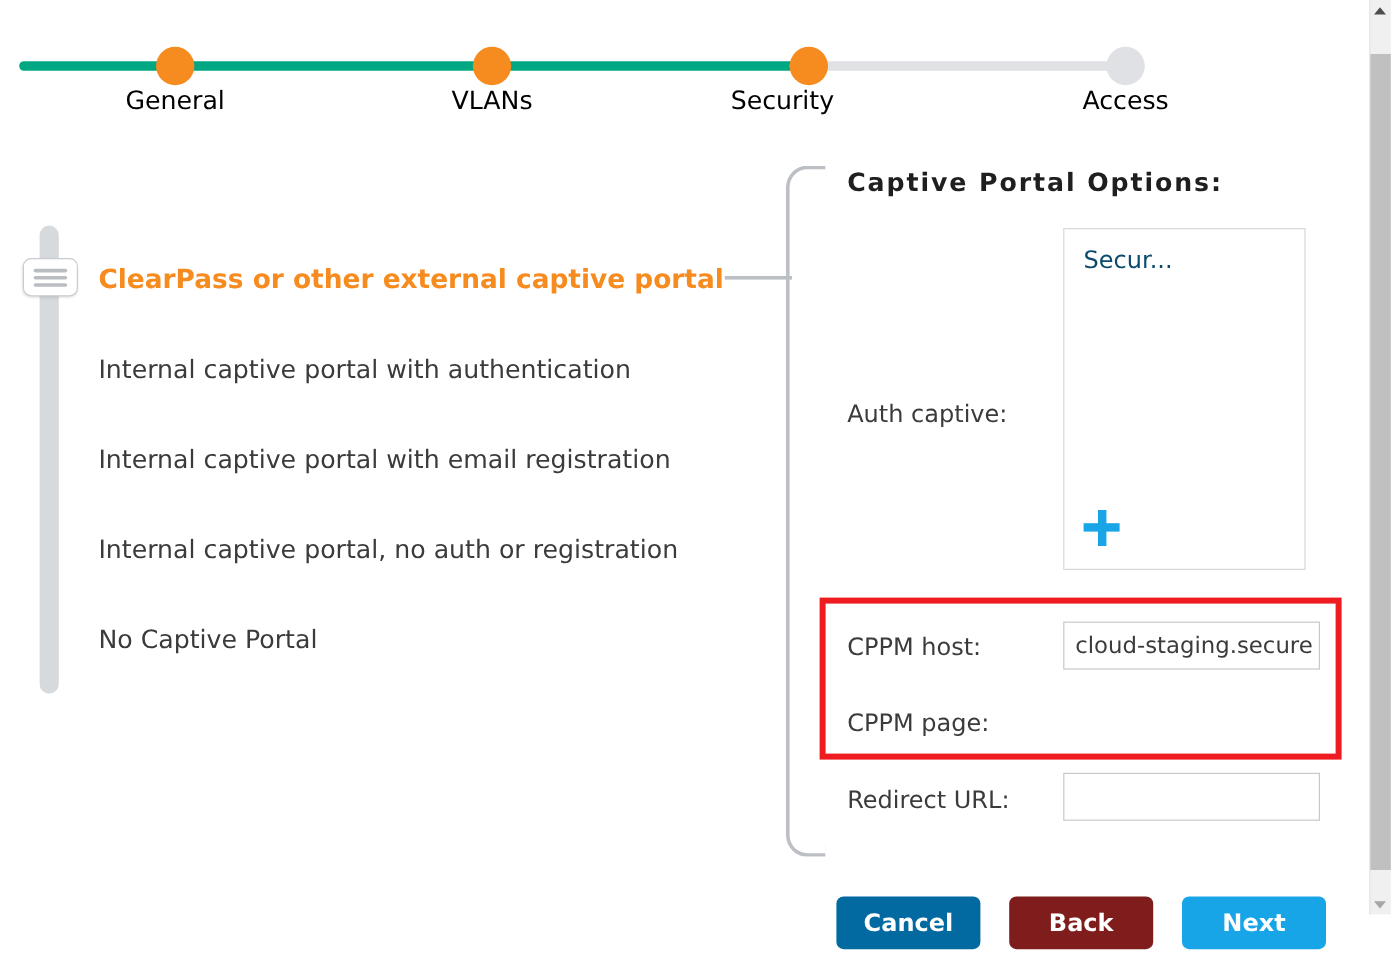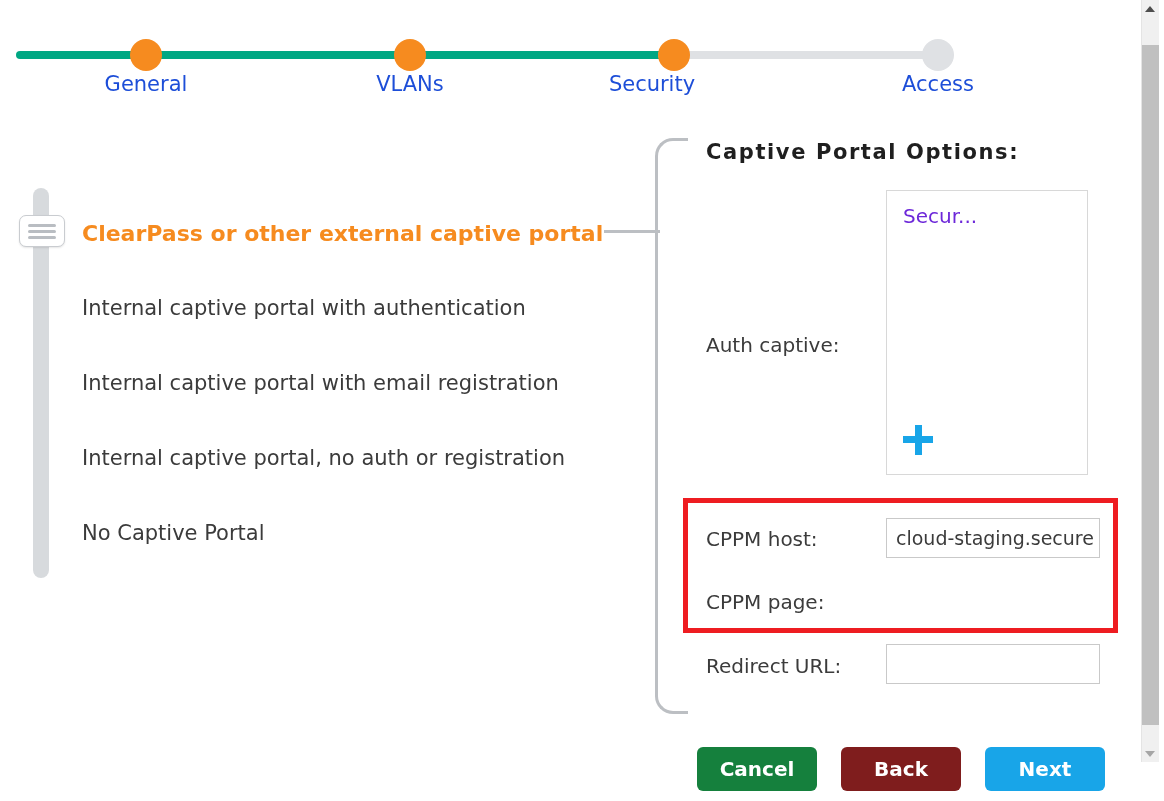--- a/index.html
+++ b/index.html
@@ -12,21 +12,21 @@
   .canvas{position:absolute;left:0;top:0;width:1140px;height:801px;overflow:hidden;background:#fff;}
 
   
   .stepper{position:absolute;left:0;top:0;width:1140px;height:120px;}
   .step-line{position:absolute;height:8px;border-radius:4px;}
   .step-line.done{background:#00a783;}
   .step-line.todo{background:#dfe1e4;}
   .step-dot{position:absolute;width:32px;height:32px;border-radius:50%;}
   .step-dot.active{background:#f68b1f;}
   .step-dot.inactive{background:#dfe1e4;}
-  .step-label{position:absolute;top:72px;font-size:21px;color:#1d4ed8;text-align:center;white-space:nowrap;}
+  .step-label{position:absolute;top:72px;font-size:21px;color:#000000;text-align:center;white-space:nowrap;}
 
   
   .slider{position:absolute;left:33px;top:188px;width:16px;height:390px;background:#d7dadd;border-radius:8px;}
   .slider-handle{position:absolute;left:19px;top:215px;width:44px;height:30px;background:#ffffff;border:1px solid #c9ccd0;border-radius:7px;
        box-shadow:0 1px 2px rgba(0,0,0,.10);}
   .slider-handle i{position:absolute;left:8px;width:28px;height:3px;background:#b9bdc2;border-radius:2px;}
   .slider-handle i:nth-child(1){top:8px;}
   .slider-handle i:nth-child(2){top:14px;}
   .slider-handle i:nth-child(3){top:20px;}
 
@@ -42,36 +42,36 @@
       border-right:none;}
   .bracket-connector{position:absolute;left:604px;top:230px;width:56px;height:3px;background:#bcbfc3;}
 
   
   .panel{position:absolute;left:706px;top:140px;width:420px;}
   .panel-title{font-size:21px;font-weight:bold;letter-spacing:1.6px;color:#1f1f1f;}
 
   .field-label{position:absolute;font-size:20px;color:#3b3b3b;white-space:nowrap;}
 
   .listbox{position:absolute;left:886px;top:190px;width:200px;height:283px;border:1px solid #d8d8d8;background:#fff;}
-  .listbox-item{position:absolute;left:16px;top:13px;font-size:20px;color:#6d28d9;white-space:nowrap;}
+  .listbox-item{position:absolute;left:16px;top:13px;font-size:20px;color:#0c4a6e;white-space:nowrap;}
   .add-btn{position:absolute;left:16px;bottom:16px;width:34px;height:34px;cursor:pointer;}
   .add-btn:before,.add-btn:after{content:"";position:absolute;background:#18a5e8;}
   .add-btn:before{left:0;top:12px;width:30px;height:7px;}
   .add-btn:after{left:12px;top:1px;width:7px;height:30px;}
 
   .txt{position:absolute;width:214px;height:40px;border:1px solid #c9c9c9;background:#fff;
        font-family:"DejaVu Sans","Liberation Sans",sans-serif;font-size:19px;color:#3b3b3b;
        padding:0 0 0 9px;box-sizing:border-box;outline:none;}
 
   .redbox{position:absolute;left:683px;top:498px;width:435px;height:135px;border:5px solid #ee1c21;box-sizing:border-box;pointer-events:none;}
 
   
   .btn{position:absolute;height:44px;border:none;border-radius:6px;color:#fff;font-weight:bold;font-size:20px;
        font-family:"DejaVu Sans","Liberation Sans",sans-serif;cursor:pointer;}
-  .btn.cancel{left:697px;top:747px;width:120px;background:#15803d;}
+  .btn.cancel{left:697px;top:747px;width:120px;background:#0369a1;}
   .btn.back{left:841px;top:747px;width:120px;background:#7f1d1d;}
   .btn.next{left:985px;top:747px;width:120px;background:#18a5e8;}
 
   
   .scrollbar{position:absolute;left:1141px;top:0;width:17px;height:762px;background:#f0f0f0;border-left:1px solid #e4e4e4;}
   .sb-arrow{position:absolute;left:0;width:17px;height:17px;}
   .sb-arrow.up{top:0;}
   .sb-arrow.down{bottom:0;}
   .sb-arrow span{position:absolute;left:3px;top:6px;width:0;height:0;border-left:5px solid transparent;border-right:5px solid transparent;}
   .sb-arrow.up span{border-bottom:6px solid #4d4d4d;}

